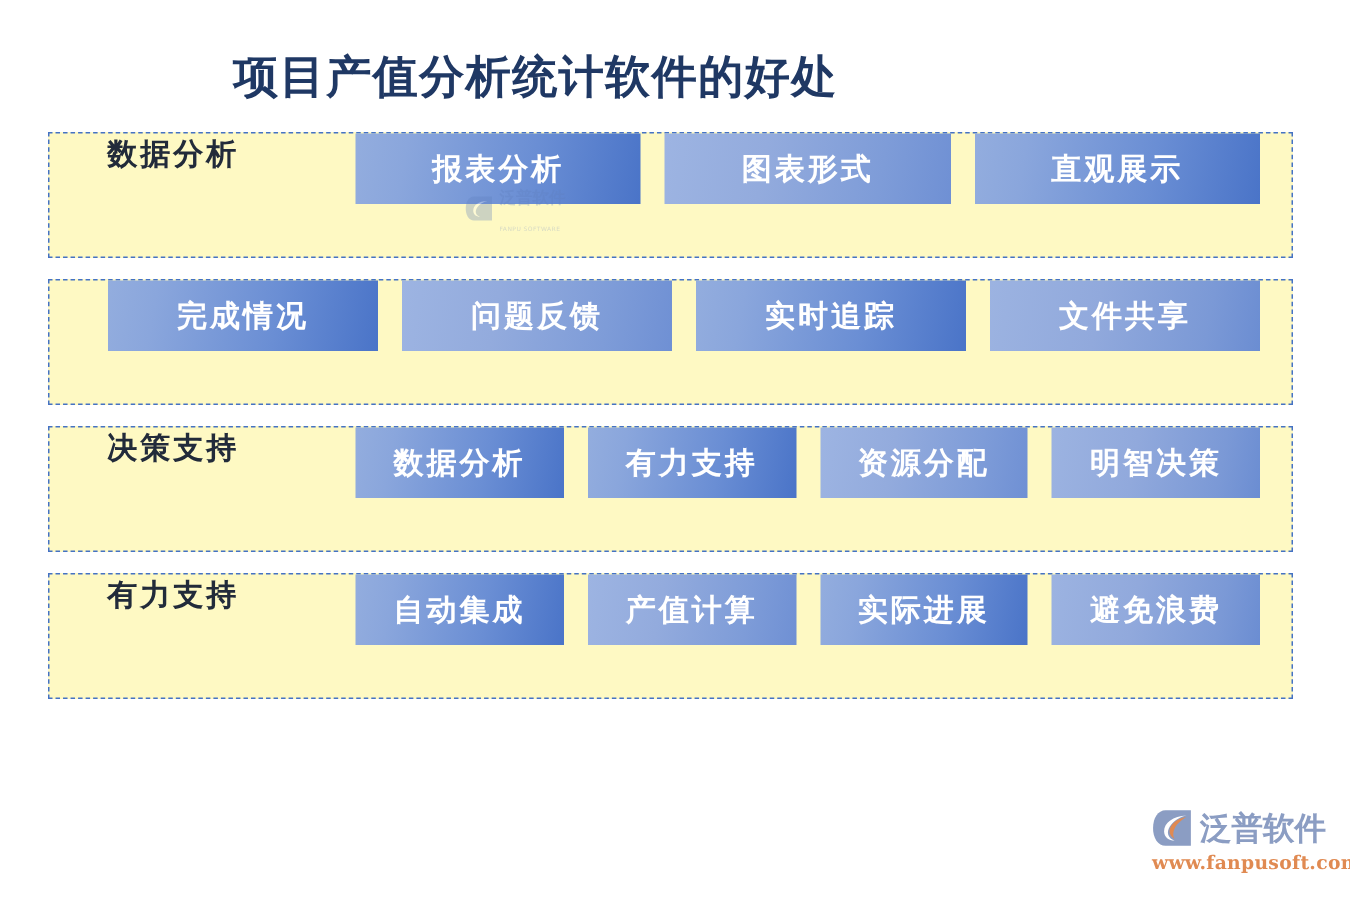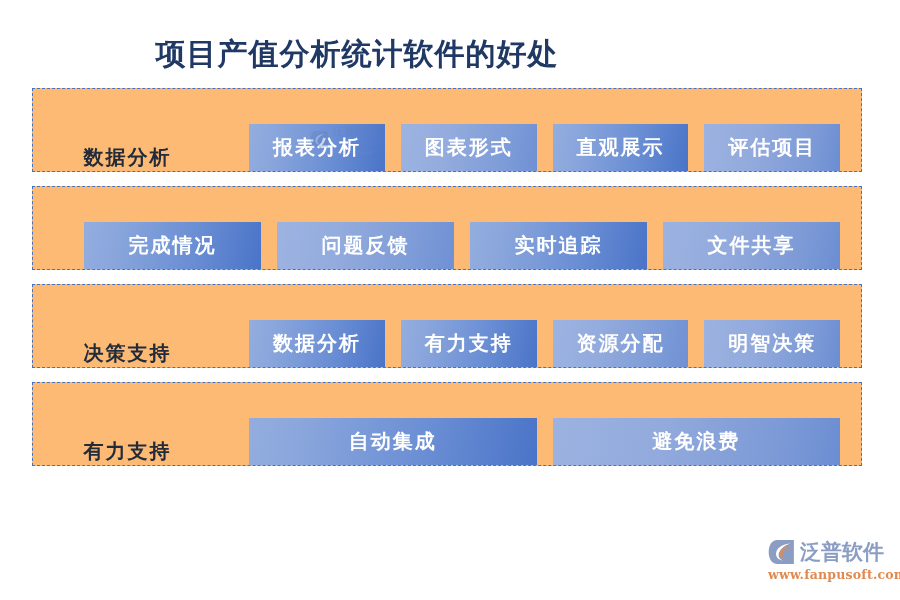--- a/index.html
+++ b/index.html
@@ -23,21 +23,21 @@
     box-sizing: border-box;
   }
 
   
   .title {
     position: absolute;
     left: 0;
     top: 34px;
     width: 714px;
     text-align: center;
-    font-family: Liberation Serif, serif;
+    font-family: Liberation Mono, monospace;
     font-size: 30px;
     font-weight: 700;
     letter-spacing: 1px;
     color: #1f3864;
     line-height: 40px;
     white-space: nowrap;
   }
 
   
   .rows {
@@ -46,24 +46,24 @@
     top: 88px;
     width: 830px;
   }
 
   .row {
     position: relative;
     box-sizing: border-box;
     border: 1.5px dashed #4472c4;
     height: 84px;
     margin-bottom: 14px;
-    background: #fdba74;
-    display: flex;
-    align-items: flex-end;
-    padding-left: 12px;
+    background: #fef9c3;
+    display: flex;
+    align-items: flex-start;
+    padding-left: 0;
   }
   .row:last-child { margin-bottom: 0; }
 
   .row-label {
     width: 165px;
     flex: 0 0 165px;
     text-align: center;
     font-family: "DejaVu Serif", "Liberation Serif", serif;
     font-size: 20px;
     font-weight: 700;
@@ -183,21 +183,20 @@
   <div class="title">项目产值分析统计软件的好处</div>
 
   <div class="rows">
 
     <div class="row">
       <div class="row-label">数据分析</div>
       <div class="cards">
         <div class="card v1">报表分析</div>
         <div class="card v2">图表形式</div>
         <div class="card v3">直观展示</div>
-        <div class="card v4">评估项目</div>
       </div>
     </div>
 
     <div class="row">
       <div class="cards">
         <div class="card v1">完成情况</div>
         <div class="card v2">问题反馈</div>
         <div class="card v3">实时追踪</div>
         <div class="card v4">文件共享</div>
       </div>
@@ -210,20 +209,22 @@
         <div class="card v3">有力支持</div>
         <div class="card v2">资源分配</div>
         <div class="card v4">明智决策</div>
       </div>
     </div>
 
     <div class="row">
       <div class="row-label">有力支持</div>
       <div class="cards">
         <div class="card v1">自动集成</div>
+        <div class="card v2">产值计算</div>
+        <div class="card v3">实际进展</div>
         <div class="card v4">避免浪费</div>
       </div>
     </div>
 
   </div>
 
   <div class="watermark">
     <span class="wm-mark">
       <svg width="20" height="20" viewBox="0 0 40 40" xmlns="http://www.w3.org/2000/svg">
         <path d="M12 4 H36 V36 H12 C5 36 1 29 1 20 C1 11 5 4 12 4 Z" fill="#5f7fbf"></path>

